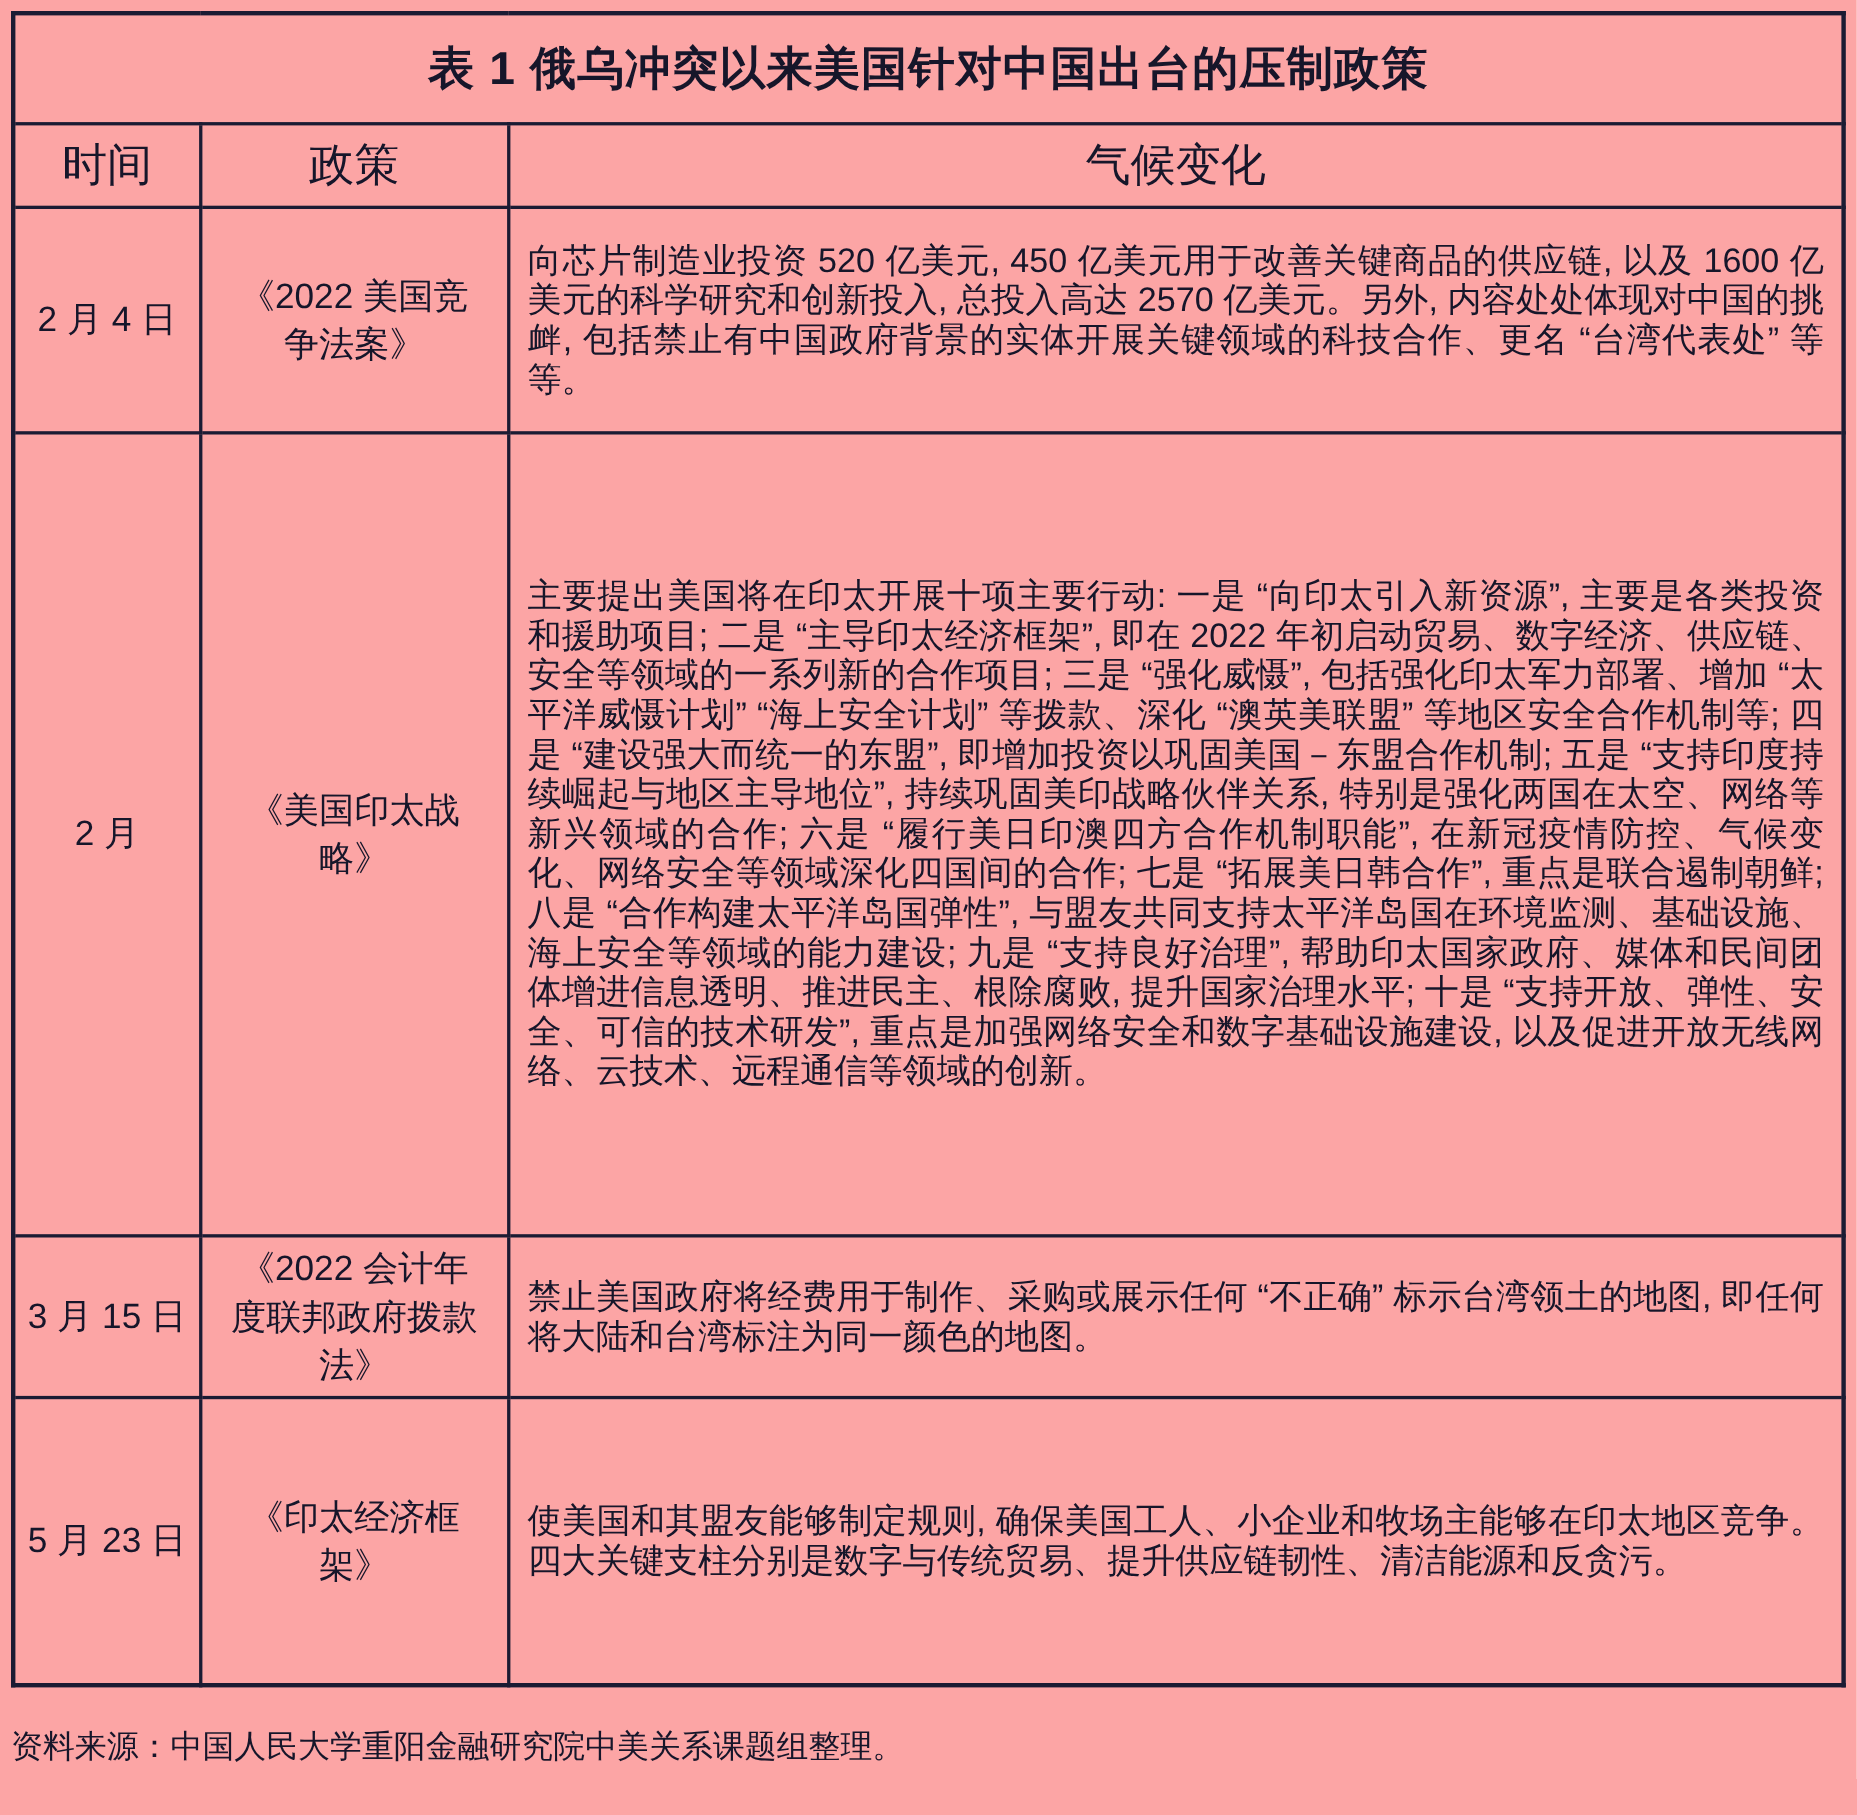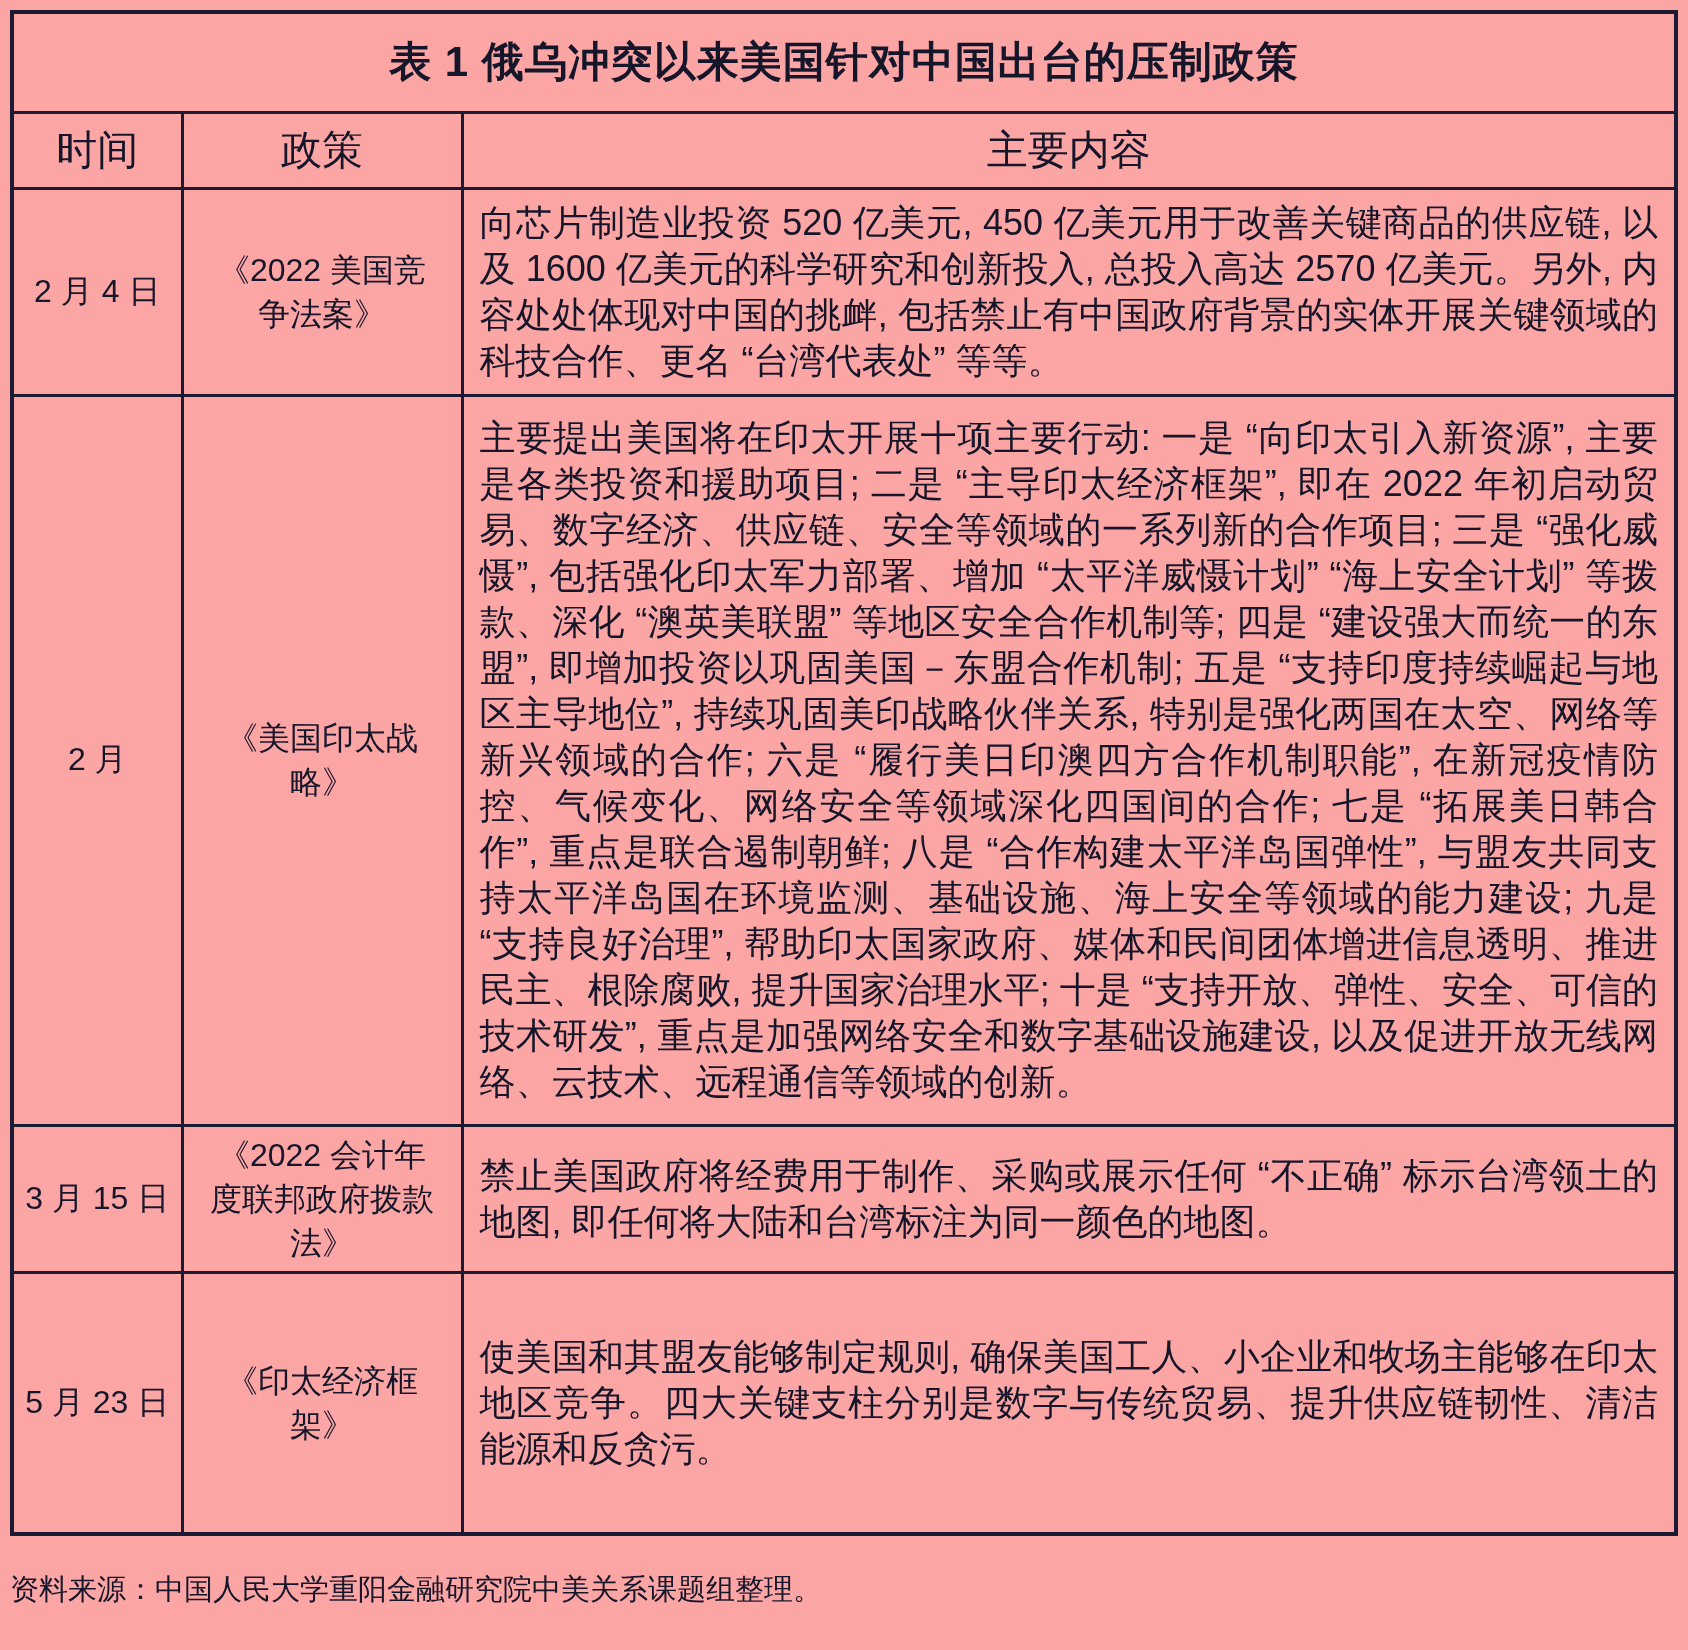--- a/index.html
+++ b/index.html
@@ -52,22 +52,22 @@
     padding: 6px 4px;
     margin-top: 40px;
   }
   .policy-cell {
     text-align: center;
     font-size: 32px;
     line-height: 44px;
     padding: 6px 20px;
   }
   .content-cell {
-    font-size: 36px;
-    line-height: 46px;
+    font-size: 31px;
+    line-height: 36px;
     text-align: justify;
     padding: 10px 16px;
   }
   tr.row-0 { height: 205px; }
   tr.row-1 { height: 730px; }
   tr.row-2 { height: 142px; }
   tr.row-3 { height: 262px; }
 
   .source-note {
     text-align: left;
@@ -89,21 +89,21 @@
     </colgroup>
 
     <tbody>
         <tr>
       <td colspan="3" class="title-cell">表 1  俄乌冲突以来美国针对中国出台的压制政策</td>
     </tr>
 
     <tr class="header-row">
       <th>时间</th>
       <th>政策</th>
-      <th>主要内容</th>
+      <th>气候变化</th>
     </tr>
 
     <tr class="row-0">
       <td class="time-cell">2 月 4 日</td>
       <td class="policy-cell">《2022 美国竞争法案》</td>
       <td class="content-cell">向芯片制造业投资 520 亿美元, 450 亿美元用于改善关键商品的供应链, 以及 1600 亿美元的科学研究和创新投入, 总投入高达 2570 亿美元。另外, 内容处处体现对中国的挑衅, 包括禁止有中国政府背景的实体开展关键领域的科技合作、更名 “台湾代表处” 等等。</td>
     </tr>
 
     <tr class="row-1">
       <td class="time-cell">2 月</td>

